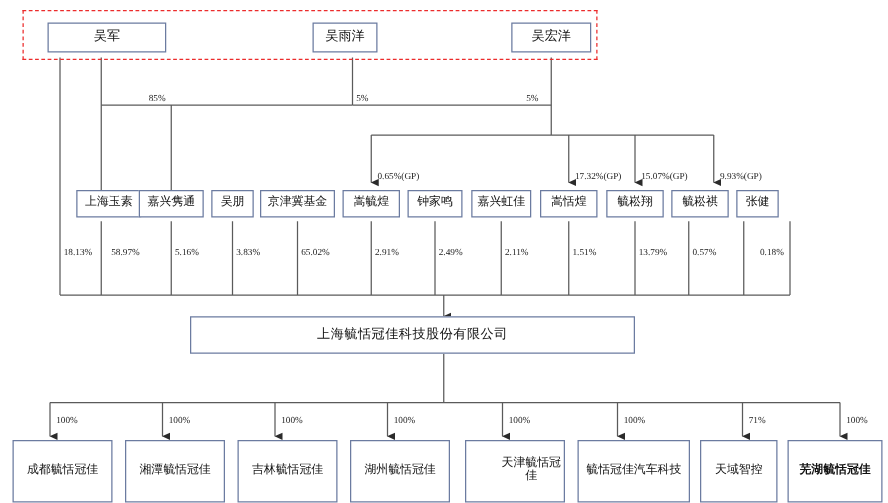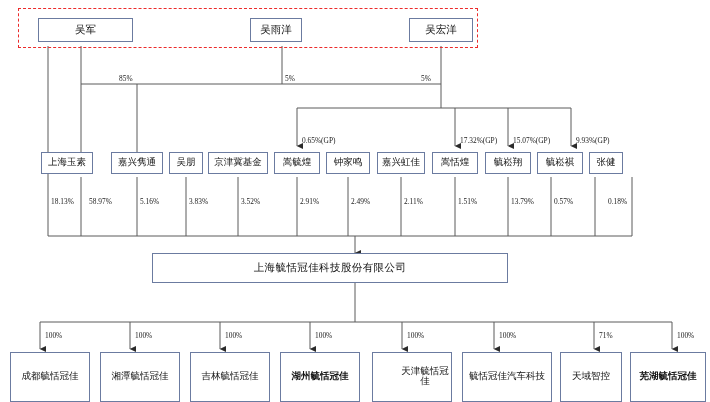--- a/index.html
+++ b/index.html
@@ -94,37 +94,37 @@
 
 <div class="pct" style="left:84px;top:74px;padding-left:35px;">85%</div>
 <div class="pct" style="left:285px;top:74px;">5%</div>
 <div class="pct" style="left:421px;top:74px;">5%</div>
 
 <div class="pct" style="left:302px;top:136px;">0.65%(GP)</div>
 <div class="pct" style="left:460px;top:136px;">17.32%(GP)</div>
 <div class="pct" style="left:513px;top:136px;">15.07%(GP)</div>
 <div class="pct" style="left:576px;top:136px;">9.93%(GP)</div>
 
-<div class="node mid" style="left:41px;top:152px;width:52px;text-align:right;">上海玉素</div>
+<div class="node mid" style="left:61px;top:152px;width:52px;text-align:right;">上海玉素</div>
 <div class="node mid" style="left:111px;top:152px;width:52px;">嘉兴隽通</div>
 <div class="node mid" style="left:169px;top:152px;width:34px;">吴朋</div>
 <div class="node mid" style="left:208px;top:152px;width:60px;">京津冀基金</div>
 <div class="node mid" style="left:274px;top:152px;width:46px;">嵩毓煌</div>
 <div class="node mid" style="left:326px;top:152px;width:44px;">钟家鸣</div>
 <div class="node mid" style="left:377px;top:152px;width:48px;">嘉兴虹佳</div>
 <div class="node mid" style="left:432px;top:152px;width:46px;">嵩恬煌</div>
 <div class="node mid" style="left:485px;top:152px;width:46px;">毓崧翔</div>
 <div class="node mid" style="left:537px;top:152px;width:46px;">毓崧祺</div>
 <div class="node mid" style="left:589px;top:152px;width:34px;">张健</div>
 
 <div class="pct" style="left:51px;top:197px;">18.13%</div>
 <div class="pct" style="left:89px;top:197px;">58.97%</div>
 <div class="pct" style="left:140px;top:197px;">5.16%</div>
 <div class="pct" style="left:189px;top:197px;">3.83%</div>
-<div class="pct" style="left:241px;top:197px;">3.52%</div>
+<div class="pct" style="left:241px;top:197px;">65.02%</div>
 <div class="pct" style="left:300px;top:197px;">2.91%</div>
 <div class="pct" style="left:351px;top:197px;">2.49%</div>
 <div class="pct" style="left:404px;top:197px;">2.11%</div>
 <div class="pct" style="left:458px;top:197px;">1.51%</div>
 <div class="pct" style="left:511px;top:197px;">13.79%</div>
 <div class="pct" style="left:554px;top:197px;">0.57%</div>
 <div class="pct" style="left:608px;top:197px;">0.18%</div>
 
 <div class="node company" style="left:152px;top:253px;width:356px;">上海毓恬冠佳科技股份有限公司</div>
 
@@ -133,17 +133,17 @@
 <div class="pct" style="left:225px;top:331px;">100%</div>
 <div class="pct" style="left:315px;top:331px;">100%</div>
 <div class="pct" style="left:407px;top:331px;">100%</div>
 <div class="pct" style="left:499px;top:331px;">100%</div>
 <div class="pct" style="left:599px;top:331px;text-align:right;">71%</div>
 <div class="pct" style="left:677px;top:331px;">100%</div>
 
 <div class="node sub" style="left:10px;top:352px;width:80px;">成都毓恬冠佳</div>
 <div class="node sub" style="left:100px;top:352px;width:80px;">湘潭毓恬冠佳</div>
 <div class="node sub" style="left:190px;top:352px;width:80px;">吉林毓恬冠佳</div>
-<div class="node sub" style="left:280px;top:352px;width:80px;font-weight:bold;">湖州毓恬冠佳</div>
+<div class="node sub" style="left:280px;top:352px;width:80px;">湖州毓恬冠佳</div>
 <div class="node sub" style="left:372px;top:352px;width:80px;padding-left:28px;">天津毓恬冠佳</div>
 <div class="node sub" style="left:462px;top:352px;width:90px;">毓恬冠佳汽车科技</div>
 <div class="node sub" style="left:560px;top:352px;width:62px;">天域智控</div>
 <div class="node sub" style="left:630px;top:352px;width:76px;font-weight:bold;">芜湖毓恬冠佳</div>
 
 </body></html>

